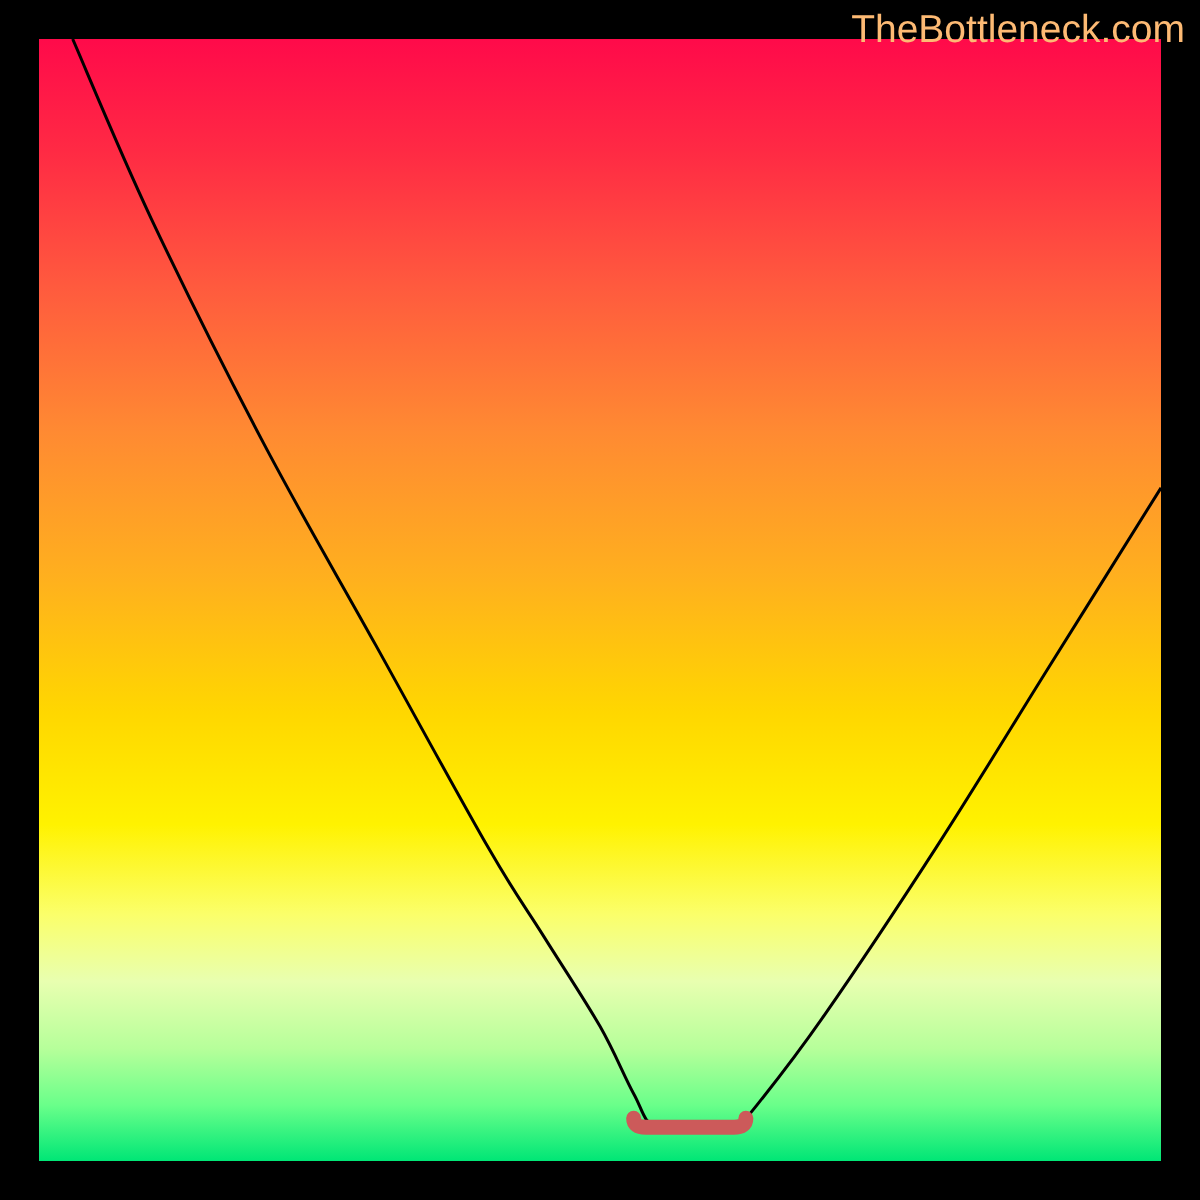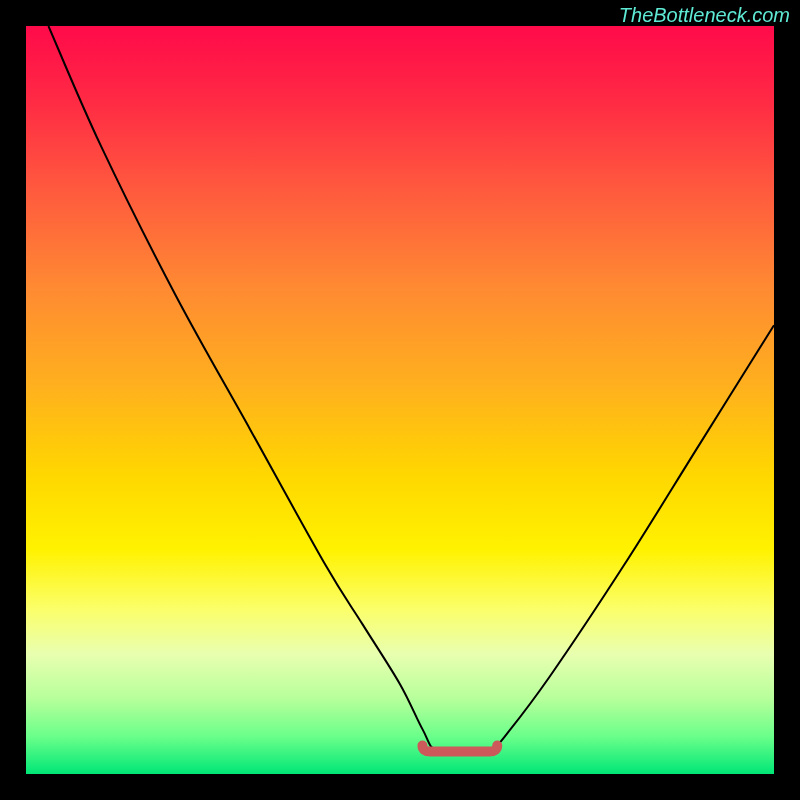--- a/index.html
+++ b/index.html
@@ -36,26 +36,25 @@
       #e8ffb0 84%,
       #b6ff9a 90%,
       #6aff8a 95%,
       #00e676 100%
     );
   }
   .watermark {
     position: absolute;
     top: 4px;
     right: 10px;
-    color: #5eead4;
-    font-size: 20px;
+    color: #fdba74;
+    font-size: 26px;
     font-weight: 500;
     z-index: 5;
     user-select: none;
-    font-style: italic;
   }
   svg.curves {
     position: absolute;
     left: 0;
     top: 0;
     width: 100%;
     height: 100%;
   }
 </style>
 </head>

